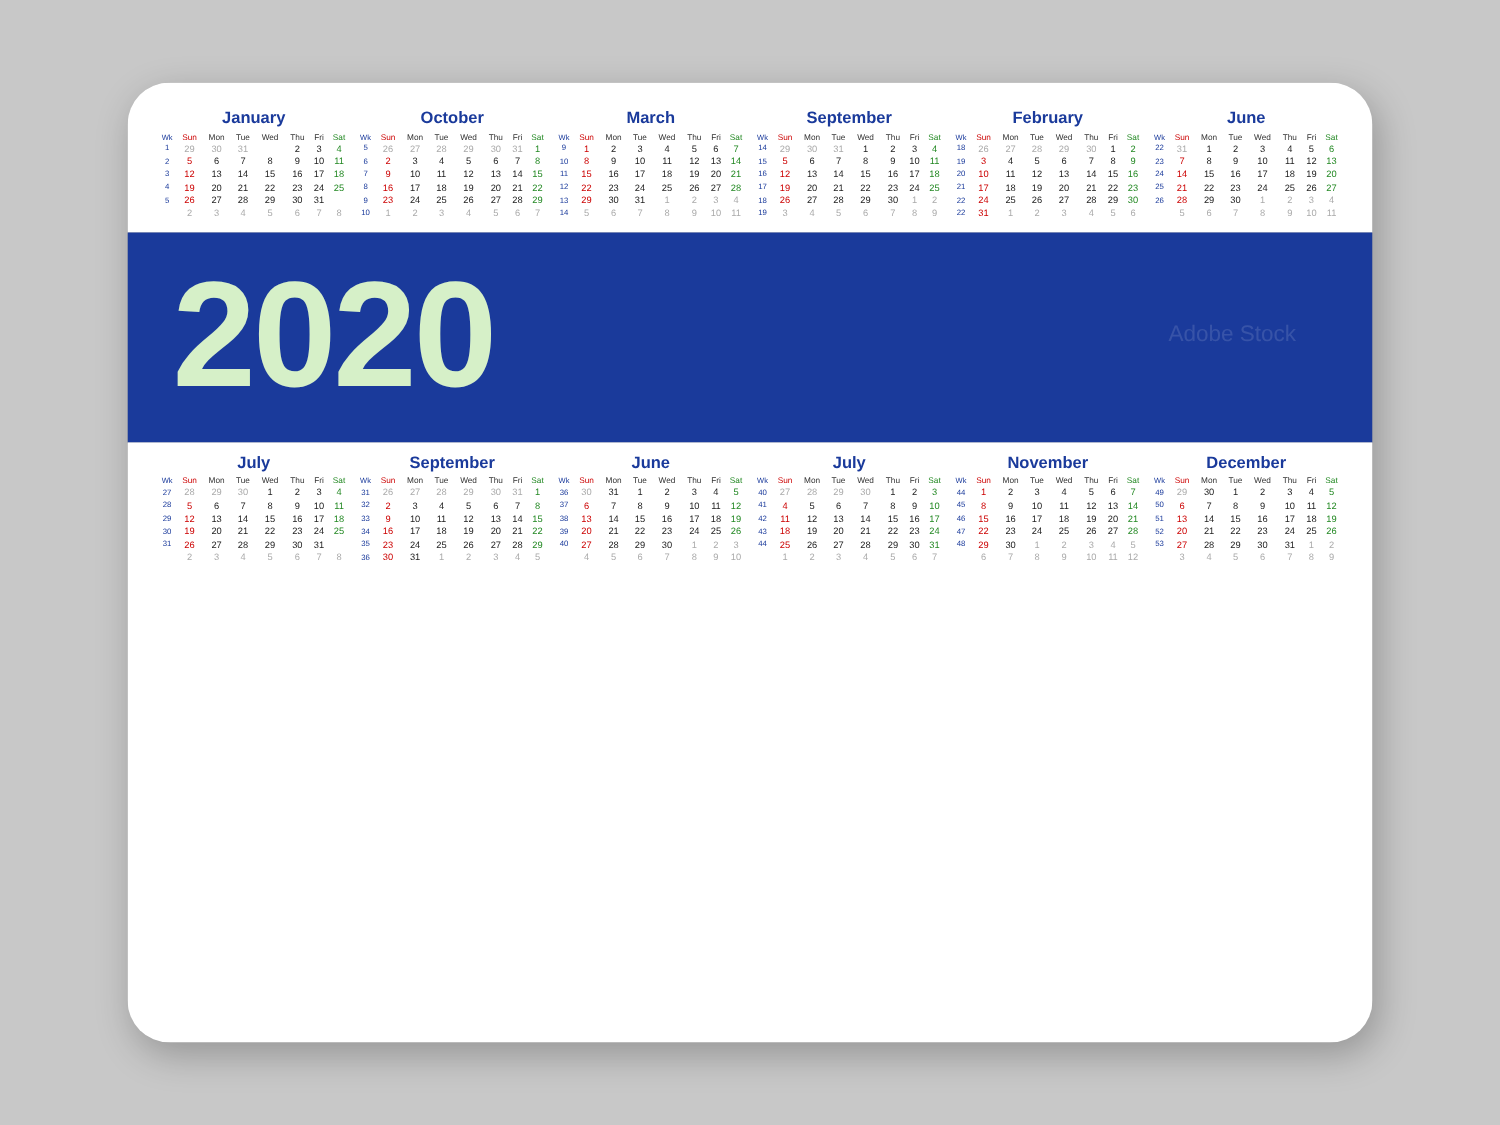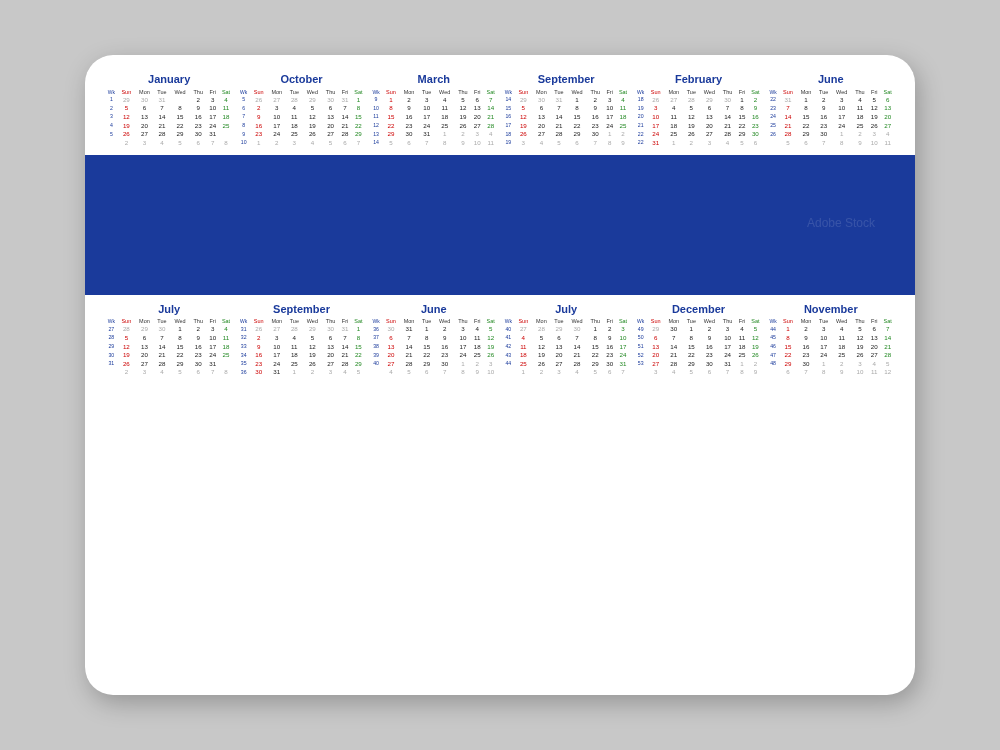--- a/index.html
+++ b/index.html
@@ -100,23 +100,23 @@
     }
     .cal-table th.sat-h {
       color: #228822;
     }
     .blue-band-inner {
       position: relative;
       width: 100%;
     }
     .adobe-watermark {
       color: rgba(255,255,255,0.13);
-      font-size: 12px;
+      font-size: 15px;
       position: absolute;
-      right: 10px;
+      right: 21px;
       top: 50%;
       transform: translateY(-50%);
       white-space: nowrap;
     }
   </style>
 </head>
 <body>
 
 <div class="calendar-card">
 
@@ -589,20 +589,21 @@
               </tr>
         </tbody>
           </table>
       </div>
 
     </div>
   </div>
 
   <div class="blue-band">
     <div class="blue-band-inner">
+      <span class="year-label">2020</span>
       <span class="adobe-watermark">Adobe Stock</span>
     </div>
   </div>
 
   <div class="bottom-section">
     <div class="months-grid">
 
       <div class="month-block">
         <div class="month-name">July</div>
         <table class="cal-table">
@@ -909,20 +910,98 @@
                 <td class="gray">4</td>
                 <td class="gray">5</td>
                 <td class="gray">6</td>
                 <td class="gray sat">7</td>
               </tr>
         </tbody>
           </table>
       </div>
 
       <div class="month-block">
+        <div class="month-name">November</div>
+        <table class="cal-table">
+          <tbody>
+              <tr>
+                <th class="wk-h">Wk</th>
+                <th class="sun-h">Sun</th>
+                <th>Mon</th>
+                <th>Tue</th>
+                <th>Wed</th>
+                <th>Thu</th>
+                <th>Fri</th>
+                <th class="sat-h">Sat</th>
+              </tr>
+          <tr>
+                <td class="wk">44</td>
+                <td class="sun">1</td>
+                <td>2</td>
+                <td>3</td>
+                <td>4</td>
+                <td>5</td>
+                <td>6</td>
+                <td class="sat">7</td>
+              </tr>
+          <tr>
+                <td class="wk">45</td>
+                <td class="sun">8</td>
+                <td>9</td>
+                <td>10</td>
+                <td>11</td>
+                <td>12</td>
+                <td>13</td>
+                <td class="sat">14</td>
+              </tr>
+          <tr>
+                <td class="wk">46</td>
+                <td class="sun">15</td>
+                <td>16</td>
+                <td>17</td>
+                <td>18</td>
+                <td>19</td>
+                <td>20</td>
+                <td class="sat">21</td>
+              </tr>
+          <tr>
+                <td class="wk">47</td>
+                <td class="sun">22</td>
+                <td>23</td>
+                <td>24</td>
+                <td>25</td>
+                <td>26</td>
+                <td>27</td>
+                <td class="sat">28</td>
+              </tr>
+          <tr>
+                <td class="wk">48</td>
+                <td class="sun">29</td>
+                <td>30</td>
+                <td class="gray">1</td>
+                <td class="gray">2</td>
+                <td class="gray">3</td>
+                <td class="gray">4</td>
+                <td class="gray sat">5</td>
+              </tr>
+          <tr>
+                <td class="wk"></td>
+                <td class="gray sun">6</td>
+                <td class="gray">7</td>
+                <td class="gray">8</td>
+                <td class="gray">9</td>
+                <td class="gray">10</td>
+                <td class="gray">11</td>
+                <td class="gray sat">12</td>
+              </tr>
+        </tbody>
+          </table>
+      </div>
+
+      <div class="month-block">
         <div class="month-name">December</div>
         <table class="cal-table">
           <tbody>
               <tr>
                 <th class="wk-h">Wk</th>
                 <th class="sun-h">Sun</th>
                 <th>Mon</th>
                 <th>Tue</th>
                 <th>Wed</th>
                 <th>Thu</th>
@@ -986,93 +1065,15 @@
                 <td class="gray">5</td>
                 <td class="gray">6</td>
                 <td class="gray">7</td>
                 <td class="gray">8</td>
                 <td class="gray sat">9</td>
               </tr>
         </tbody>
           </table>
       </div>
 
-      <div class="month-block">
-        <div class="month-name">November</div>
-        <table class="cal-table">
-          <tbody>
-              <tr>
-                <th class="wk-h">Wk</th>
-                <th class="sun-h">Sun</th>
-                <th>Mon</th>
-                <th>Tue</th>
-                <th>Wed</th>
-                <th>Thu</th>
-                <th>Fri</th>
-                <th class="sat-h">Sat</th>
-              </tr>
-          <tr>
-                <td class="wk">44</td>
-                <td class="sun">1</td>
-                <td>2</td>
-                <td>3</td>
-                <td>4</td>
-                <td>5</td>
-                <td>6</td>
-                <td class="sat">7</td>
-              </tr>
-          <tr>
-                <td class="wk">45</td>
-                <td class="sun">8</td>
-                <td>9</td>
-                <td>10</td>
-                <td>11</td>
-                <td>12</td>
-                <td>13</td>
-                <td class="sat">14</td>
-              </tr>
-          <tr>
-                <td class="wk">46</td>
-                <td class="sun">15</td>
-                <td>16</td>
-                <td>17</td>
-                <td>18</td>
-                <td>19</td>
-                <td>20</td>
-                <td class="sat">21</td>
-              </tr>
-          <tr>
-                <td class="wk">47</td>
-                <td class="sun">22</td>
-                <td>23</td>
-                <td>24</td>
-                <td>25</td>
-                <td>26</td>
-                <td>27</td>
-                <td class="sat">28</td>
-              </tr>
-          <tr>
-                <td class="wk">48</td>
-                <td class="sun">29</td>
-                <td>30</td>
-                <td class="gray">1</td>
-                <td class="gray">2</td>
-                <td class="gray">3</td>
-                <td class="gray">4</td>
-                <td class="gray sat">5</td>
-              </tr>
-          <tr>
-                <td class="wk"></td>
-                <td class="gray sun">6</td>
-                <td class="gray">7</td>
-                <td class="gray">8</td>
-                <td class="gray">9</td>
-                <td class="gray">10</td>
-                <td class="gray">11</td>
-                <td class="gray sat">12</td>
-              </tr>
-        </tbody>
-          </table>
-      </div>
-
     </div>
   </div>
 </div>
 
 </body></html>

